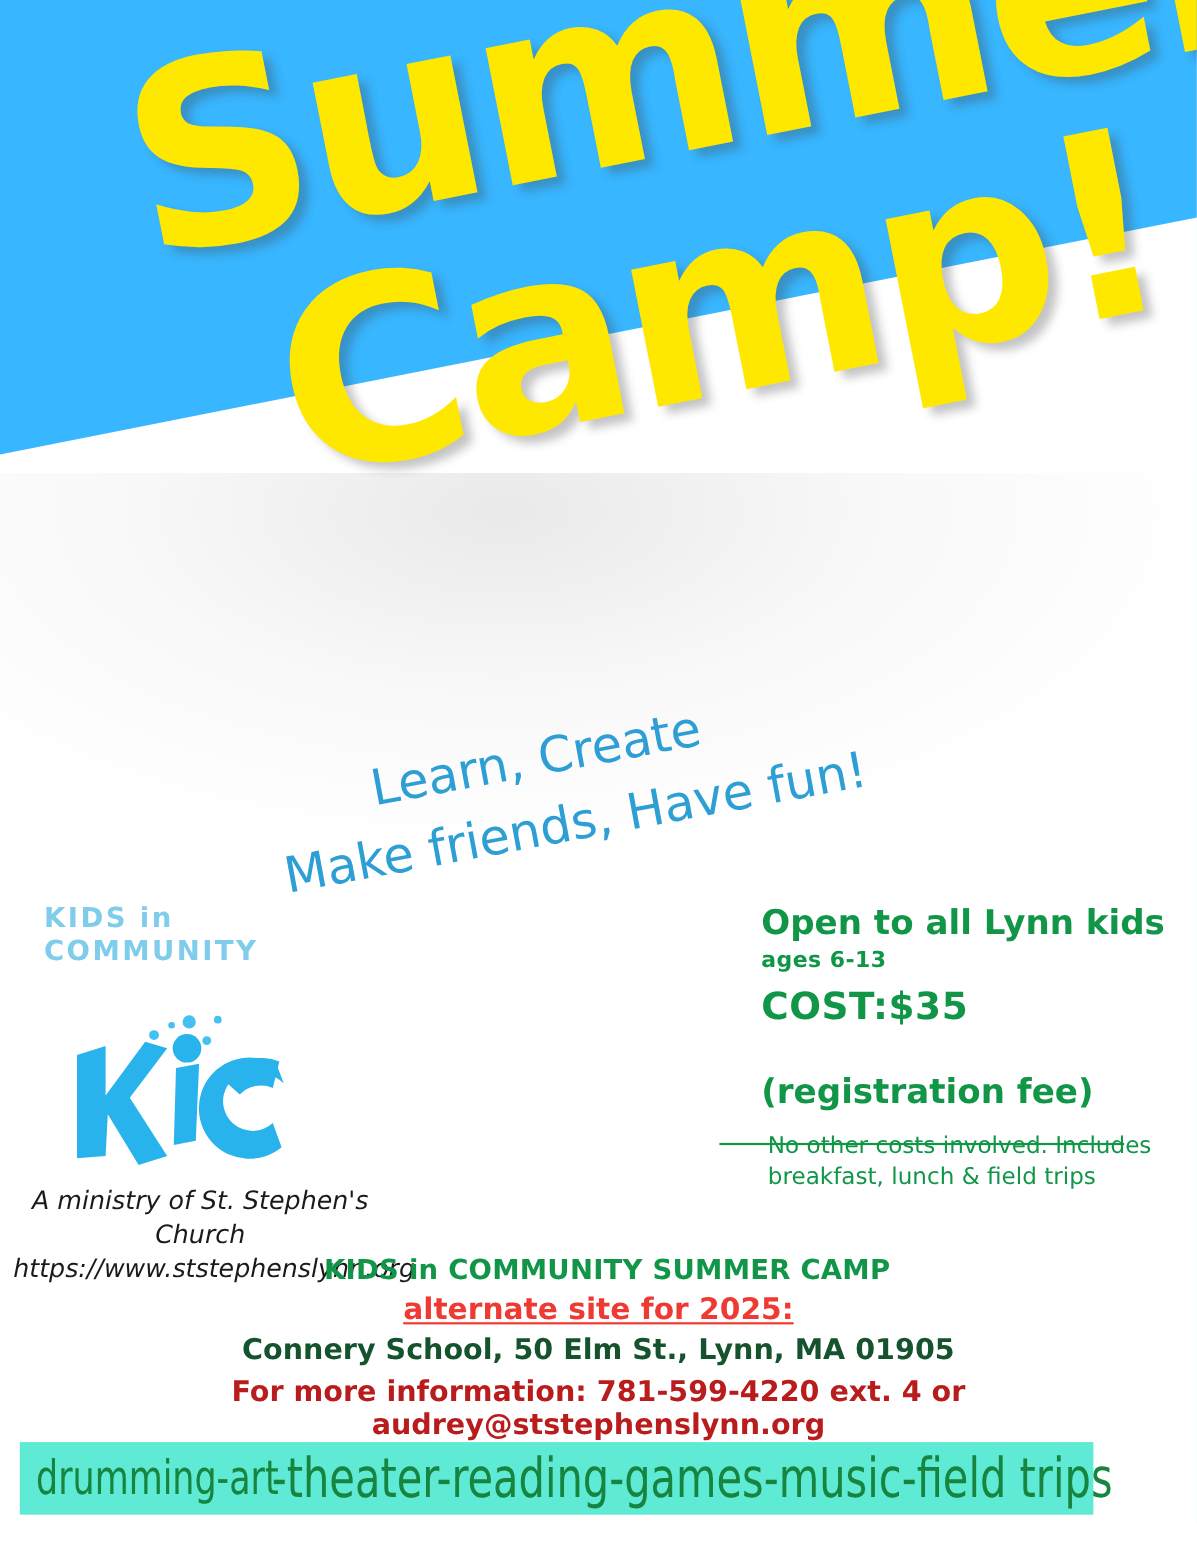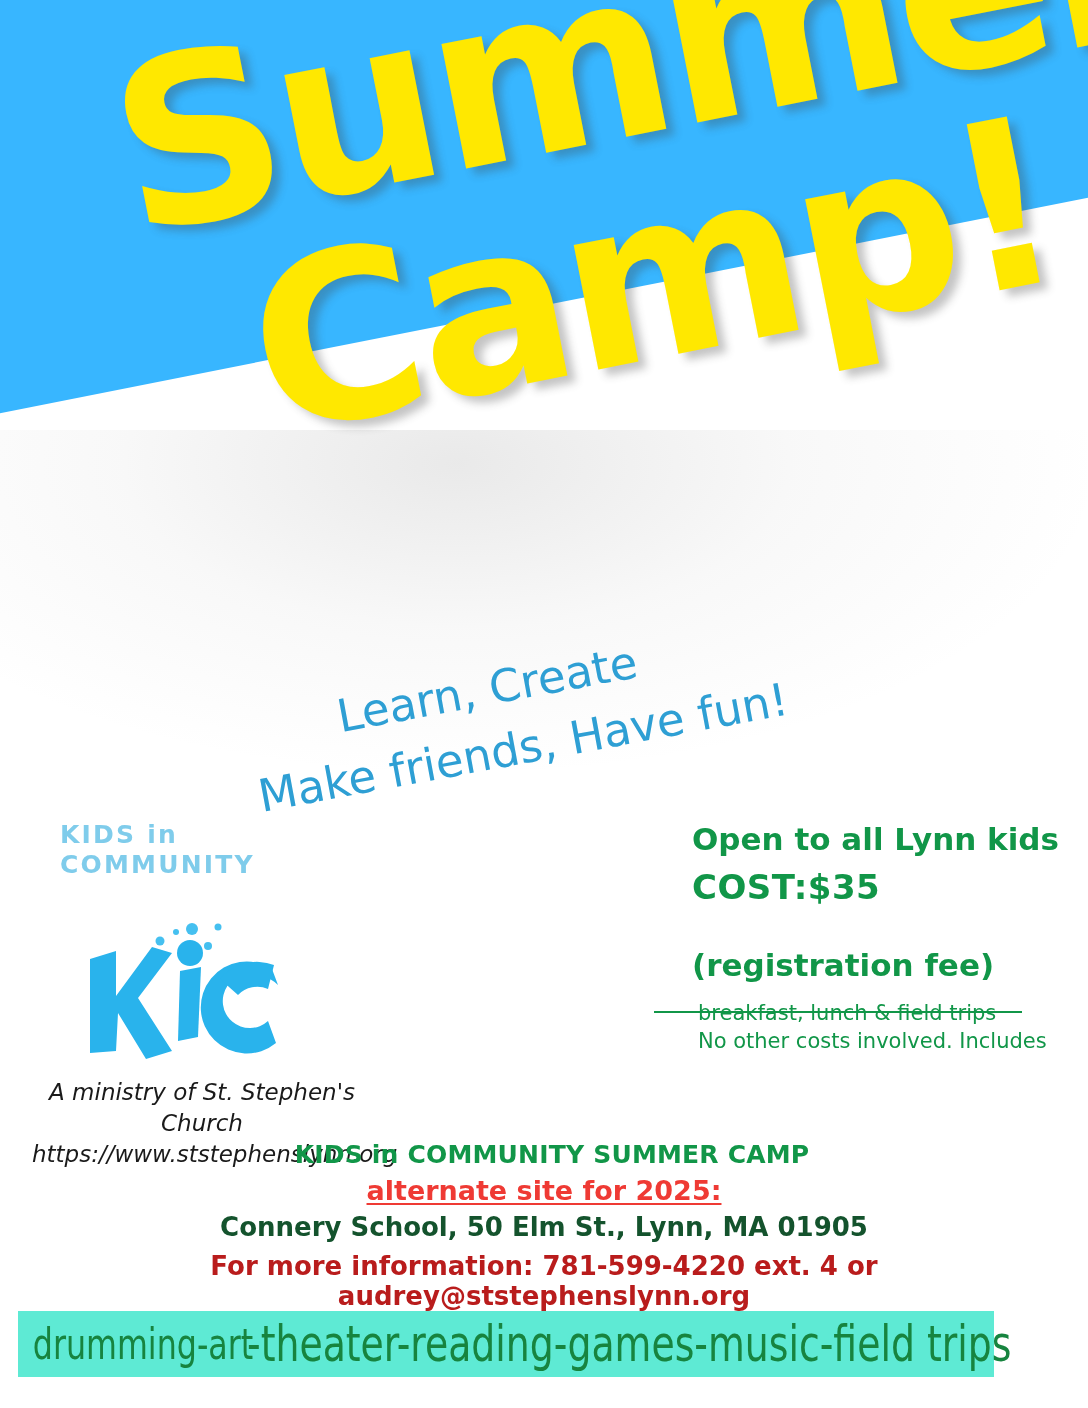--- a/index.html
+++ b/index.html
@@ -82,21 +82,21 @@
     font-size: 45px;
     font-weight: normal;
     line-height: 1.42;
     white-space: nowrap;
   }
   #tagline-line-2 { margin-left: -92px; }
 
   
   #logo-block {
     position: absolute;
-    left: 32px;
+    left: 12px;
     top: 820px;
     width: 340px;
     text-align: center;
   }
   #logo-kids-community {
     color: #7fcceb;
     font-family: "DejaVu Sans", sans-serif;
     font-weight: bold;
     font-size: 25px;
     letter-spacing: 2.2px;
@@ -309,26 +309,27 @@
 
   <div id="ministry-text">
     <div>A ministry of St. Stephen's</div>
     <div>Church</div>
   </div>
   <div id="ministry-url">https://www.ststephenslynn.org</div>
 </div>
 
 <div id="details">
   <div id="detail-open">Open to all Lynn kids</div>
+  <div id="detail-ages">ages 6-13</div>
   <div id="detail-cost">COST:$35</div>
   <div id="detail-regfee">(registration fee)</div>
   <div id="detail-note">
     <div id="note-rule"></div>
+    <div>No other costs involved. Includes</div>
     <div>breakfast, lunch &amp; field trips</div>
-    <div>No other costs involved. Includes</div>
   </div>
 </div>
 
 <div id="contact-block">
   <div id="contact-title">KIDS in COMMUNITY SUMMER CAMP</div>
   <div id="contact-alt-site">alternate site for 2025:</div>
   <div id="contact-address">Connery School, 50 Elm St., Lynn, MA 01905</div>
   <div id="contact-info">For more information: 781-599-4220 ext. 4 or audrey@ststephenslynn.org</div>
 </div>
 

